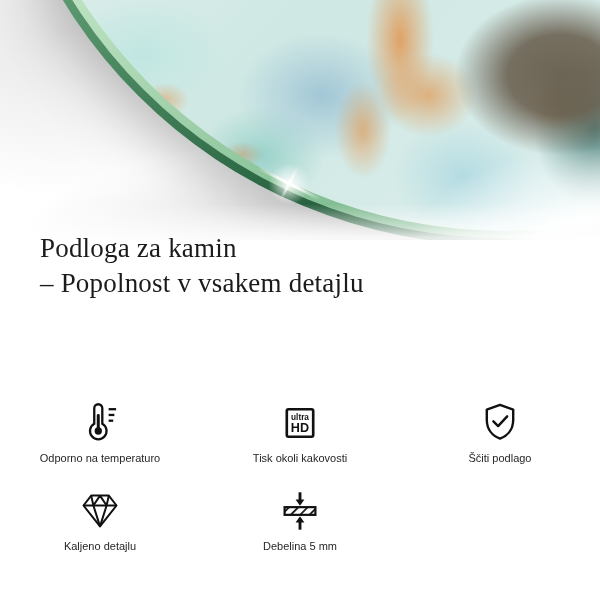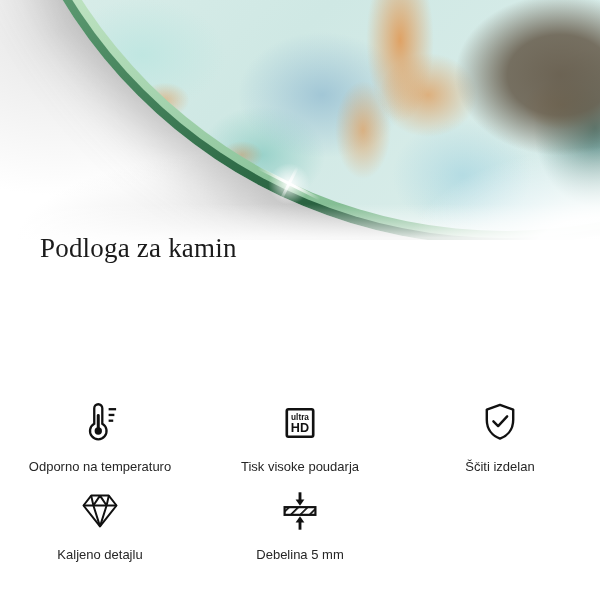--- a/index.html
+++ b/index.html
@@ -53,38 +53,39 @@
   .title span{display:block;}
   .desc{position:absolute;left:38px;top:307px;width:548px;margin:0;
     font-size:13px;line-height:25.5px;color:#303030;}
 
   
   .features{position:absolute;left:0;top:398px;width:600px;display:grid;
     grid-template-columns:repeat(3,1fr);row-gap:12px;}
   .feature{display:flex;flex-direction:column;align-items:center;height:76px;}
   .feature .icon-box{height:50px;display:flex;align-items:center;justify-content:center;text-align:center;}
   .feature svg{display:block;}
-  .feature .flabel{margin-top:11px;font-size:13px;color:#262626;white-space:nowrap;text-align:right;}
+  .feature .flabel{margin-top:4px;font-size:11px;color:#262626;white-space:nowrap;text-align:right;}
   .svg-text{font-family:"Liberation Sans",sans-serif;}
 </style>
 </head>
 <body>
 
 <div class="page">
 
   <div class="hero">
     <div class="circle glass-edge"></div>
     <div class="circle glass-bevel"></div>
     <div class="circle glass-face"></div>
     <div class="sparkle"></div>
     <div class="hero-fade"></div>
   </div>
 
   <h1 class="title">
     <span>Podloga za kamin</span>
+    <span>– Popolnost v vsakem detajlu</span>
   </h1>
 
 
   <div class="features">
 
     <div class="feature">
       <span class="icon-box">
         <svg width="46" height="46" viewBox="0 0 40 40" fill="none" stroke="#111" stroke-width="2">
           <path d="M15 20.7 V7.2 A3.5 3.5 0 0 1 22 7.2 V20.7 A7.2 7.2 0 1 1 15 20.7 Z"></path>
           <line x1="18.5" y1="13.5" x2="18.5" y2="25" stroke-width="2.6" stroke-linecap="round"></line>
@@ -98,31 +99,31 @@
     </div>
 
     <div class="feature">
       <span class="icon-box">
         <svg width="44" height="44" viewBox="0 0 40 40" fill="none">
           <rect x="8" y="7.5" width="24" height="25" rx="1.5" stroke="#111" stroke-width="2.4"></rect>
           <text class="svg-text" x="20" y="17" text-anchor="middle" font-size="7.5" font-weight="700" fill="#111">ultra</text>
           <text class="svg-text" x="20" y="28.5" text-anchor="middle" font-size="11.5" font-weight="800" fill="#111">HD</text>
         </svg>
       </span>
-      <span class="flabel">Tisk visoke poudarja</span>
+      <span class="flabel">Tisk okoli kakovosti</span>
     </div>
 
     <div class="feature">
       <span class="icon-box">
         <svg width="44" height="44" viewBox="0 0 40 40" fill="none" stroke="#111" stroke-width="2.2" stroke-linejoin="round">
           <path d="M20 3.5 L32 7.8 V17 C32 25.5 27 31.6 20 34.2 C13 31.6 8 25.5 8 17 V7.8 Z"></path>
           <polyline points="14,18.5 18.3,22.8 26.5,14" stroke-linecap="round"></polyline>
         </svg>
       </span>
-      <span class="flabel">Ščiti izdelan</span>
+      <span class="flabel">Ščiti podlago</span>
     </div>
 
     <div class="feature">
       <span class="icon-box">
         <svg width="44" height="44" viewBox="0 0 40 40" fill="none" stroke="#111" stroke-width="1.8" stroke-linejoin="round">
           <path d="M5 15 L12 6 H28 L35 15 L20 34 Z"></path>
           <line x1="5" y1="15" x2="35" y2="15"></line>
           <path d="M12 6 L14 15 L20 34 M28 6 L26 15 L20 34 M20 6 L14 15 M20 6 L26 15"></path>
         </svg>
       </span>

